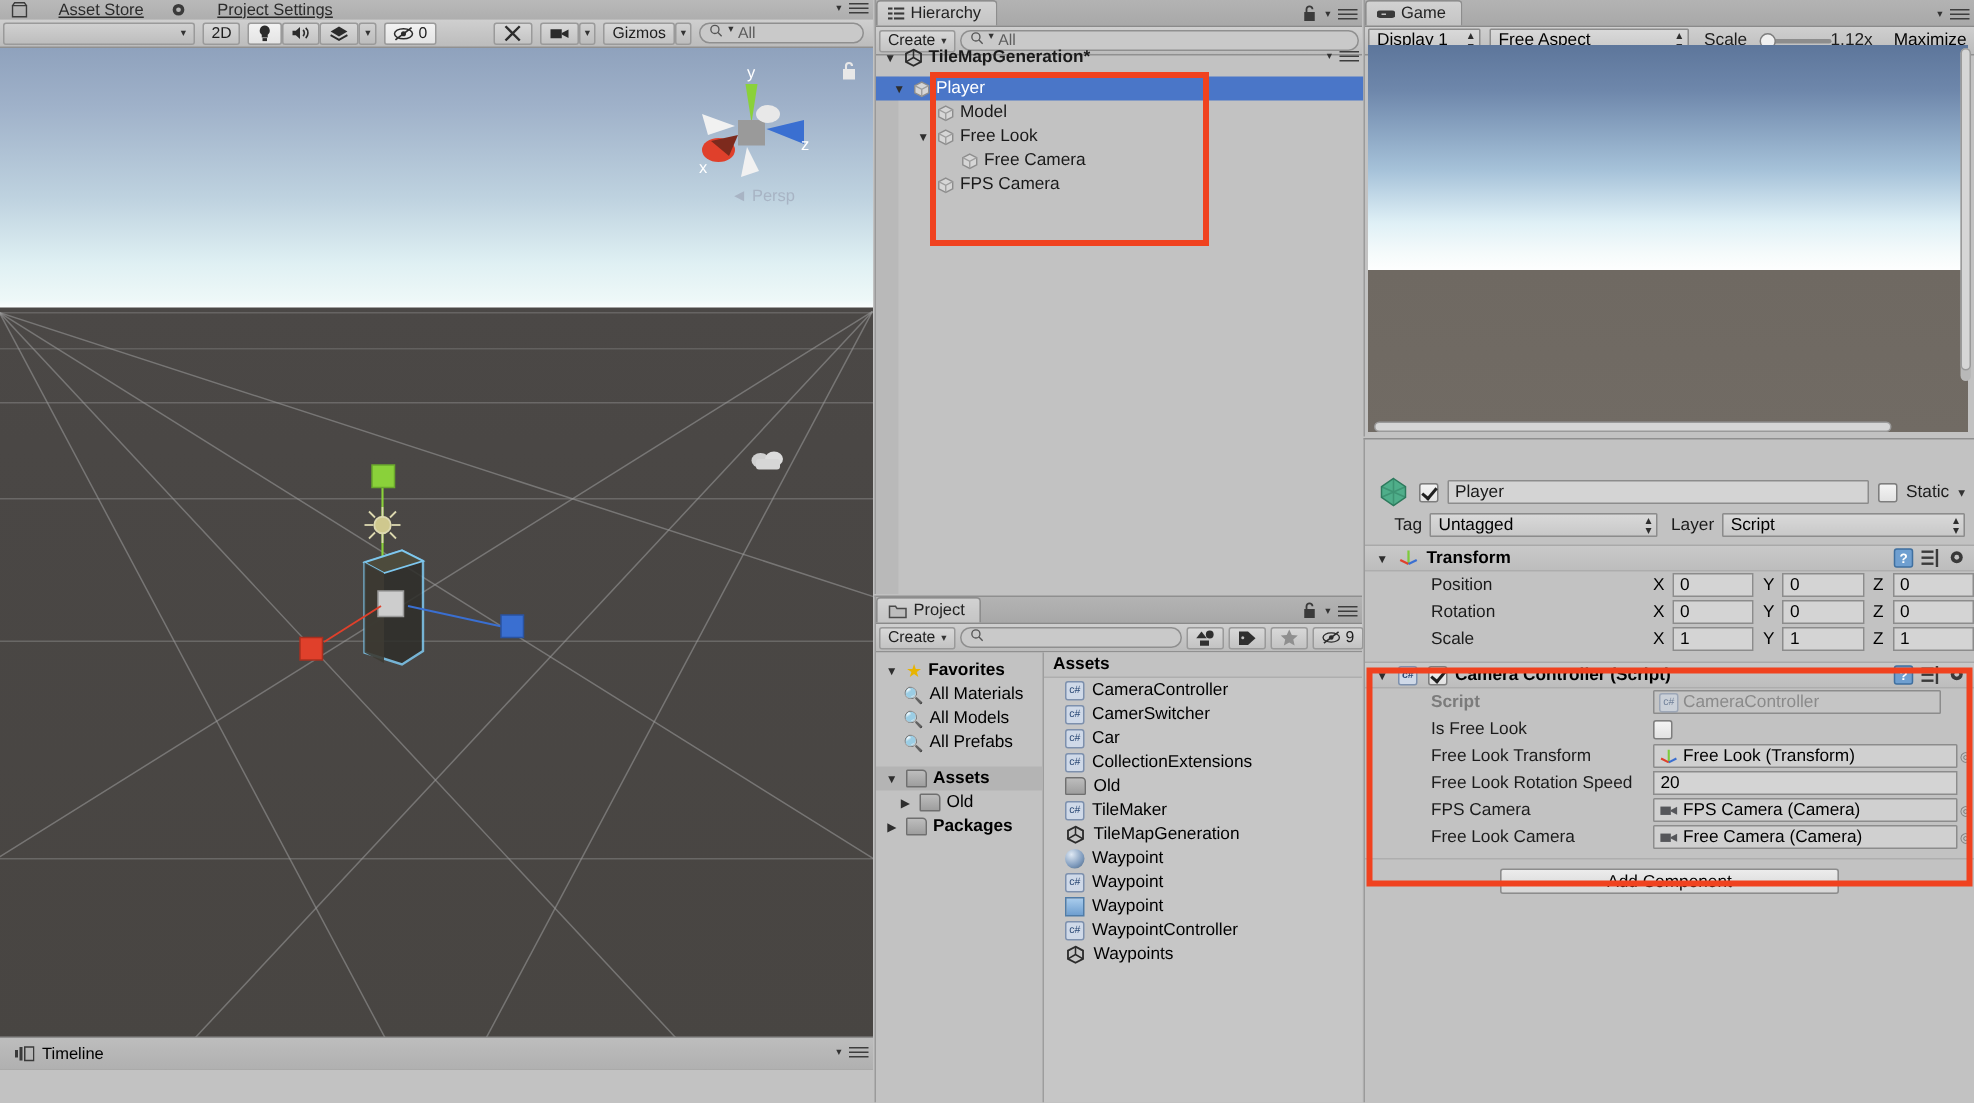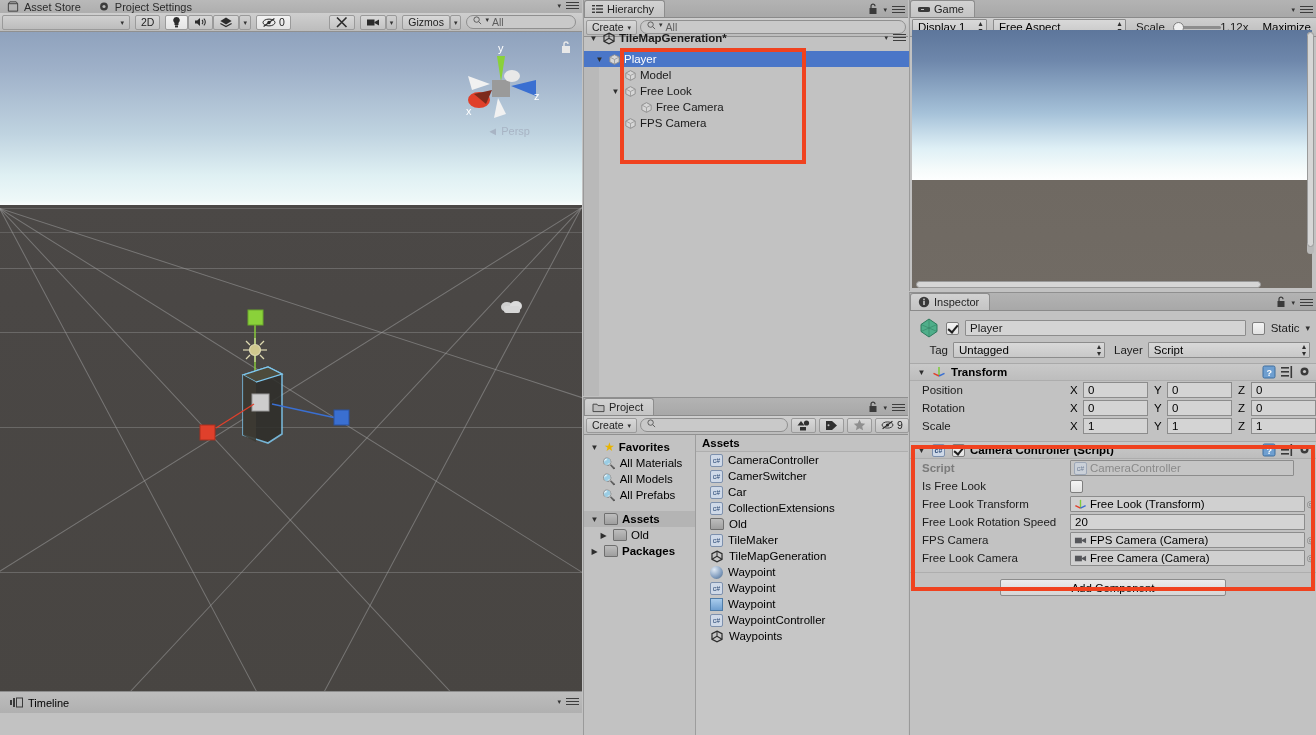--- a/index.html
+++ b/index.html
@@ -53,21 +53,21 @@
     display: flex; align-items: flex-start; padding: 0 6px; gap: 3px;
     color: #5d5d5d; font-size: 10.5px;
   }
   .caret { font-size: 7px; color: #333; line-height: 1; }
   .hamburger { display:inline-block; width: 13px; }
   .hamburger i { display:block; height:1px; background:#3d3d3d; margin:2px 0; }
 
   
   #scene-view { left: 0; top: 0; width: 582px; height: 713px; }
   .scene-toptabs { height: 13px; background: linear-gradient(#b9b9b9,#aeaeae); display:flex; align-items:center; gap:16px; padding-left:6px; position:relative; overflow:hidden;}
-  .scene-toptabs .ttab { display:flex; align-items:center; gap:4px; font-size:11px; color:#2b2b2b; }
+  .scene-toptabs .ttab { display:flex; align-items:center; gap:19px; font-size:11px; color:#2b2b2b;text-decoration:underline; }
   .scene-canvas {
     position: absolute; left: 0; top: 32px; width: 582px; height: 681px;
     overflow: hidden;
   }
   .sky {
     position:absolute; left:0; top:0; width:100%; height:175px;
     background: linear-gradient(#8fa2bd 0%, #9fb1c9 22%, #bfd3e0 58%, #dff0f3 82%, #eef8f8 96%, #ffffff 100%);
   }
   .ground {
     position:absolute; left:0; top:173px; width:100%; height:508px;
@@ -143,21 +143,21 @@
     display:flex; align-items:center; justify-content:space-between; padding:0 3px 0 5px; font-size:11.5px; border-radius:1px;
   }
   .updown { font-size:8px; line-height:7px; color:#2d2d2d; }
   .comp-header {
     height:18px; display:flex; align-items:center; gap:5px; padding-left:6px;
     background: linear-gradient(#c9c9c9,#bdbdbd); border-top:1px solid #a9a9a9; border-bottom:1px solid #adadad;
     font-weight:bold; font-size:11.5px; position:relative;
   }
   .comp-icons { position:absolute; right:4px; top:1px; display:flex; gap:4px; align-items:center;}
   .prop-row { height:18px; display:flex; align-items:center; padding-left:12px; font-size:11.5px; }
-  .prop-lbl { width:148px; flex:0 0 148px; color:#1c1c1c;}
+  .prop-lbl { width:148px; flex:0 0 148px; color:#1c1c1c;margin-left:32px;}
   .prop-lbl.dim { color:#7b7b7b;font-weight:bold; }
   .num { height:16px; background:#d4d4d4; border:1px solid #8c8c8c; display:flex; align-items:center; padding-left:4px; font-size:11.5px;}
   .axis { width:13px; flex:0 0 13px; text-align:left; font-size:11.5px;}
   .objfield {
     height:16px; background:#d0d0d0; border:1px solid #8c8c8c; border-radius:1px;
     display:flex; align-items:center; gap:3px; padding-left:3px; font-size:11.5px; flex:1;
   }
   .objfield.dim { background:#c5c5c5; color:#8a8a8a; }
   .objdot { width:11px; flex:0 0 11px; text-align:center; font-size:9px; color:#7a7a7a;}
   .addcomp {
@@ -697,42 +697,20 @@
       <div class="game-sky"></div>
       <div class="game-ground"></div>
     </div>
     <div class="vscroll">
         <i></i>
       </div>
     <div class="hscroll"></div>
   </div>
 
   <div class="panel" id="inspector">
-    <div class="tabbar">
-      <div class="tab">
-        <svg width="12" height="12" viewBox="0 0 12 12">
-            <circle cx="6" cy="6" r="5.2" fill="#3a3a3a"></circle>
-            <rect x="5.3" y="4.8" width="1.4" height="4.2" fill="#dcdcdc"></rect>
-            <rect x="5.3" y="2.6" width="1.4" height="1.5" fill="#dcdcdc"></rect>
-          </svg>
-        <span>Inspector</span>
-      </div>
-      <div class="tabbar-right">
-        <svg width="10" height="12" viewBox="0 0 10 12">
-            <rect x="1.5" y="5" width="7" height="6" fill="#3a3a3a"></rect>
-            <path d="M3 5V3.2a2 2 0 0 1 4 0" fill="none" stroke="#3a3a3a" stroke-width="1.2"></path>
-          </svg>
-        <span class="caret">▾</span>
-        <span class="hamburger">
-            <i></i>
-            <i></i>
-            <i></i>
-          </span>
-      </div>
-    </div>
 
     <div class="insp-body">
 
       <div class="insp-head">
         <svg class="go-icon" viewBox="0 0 22 22">
           <path d="M11 2 19 7.5v7L11 20 3 14.5v-7z" fill="#4fae8a" stroke="#2d7a5d"></path>
           <path d="M11 2 11 20M3 7.5 19 14.5M19 7.5 3 14.5" stroke="#2d7a5d" fill="none" opacity=".5"></path>
         </svg>
         <span class="chk on"></span>
         <div class="textfield" style="flex:1">

